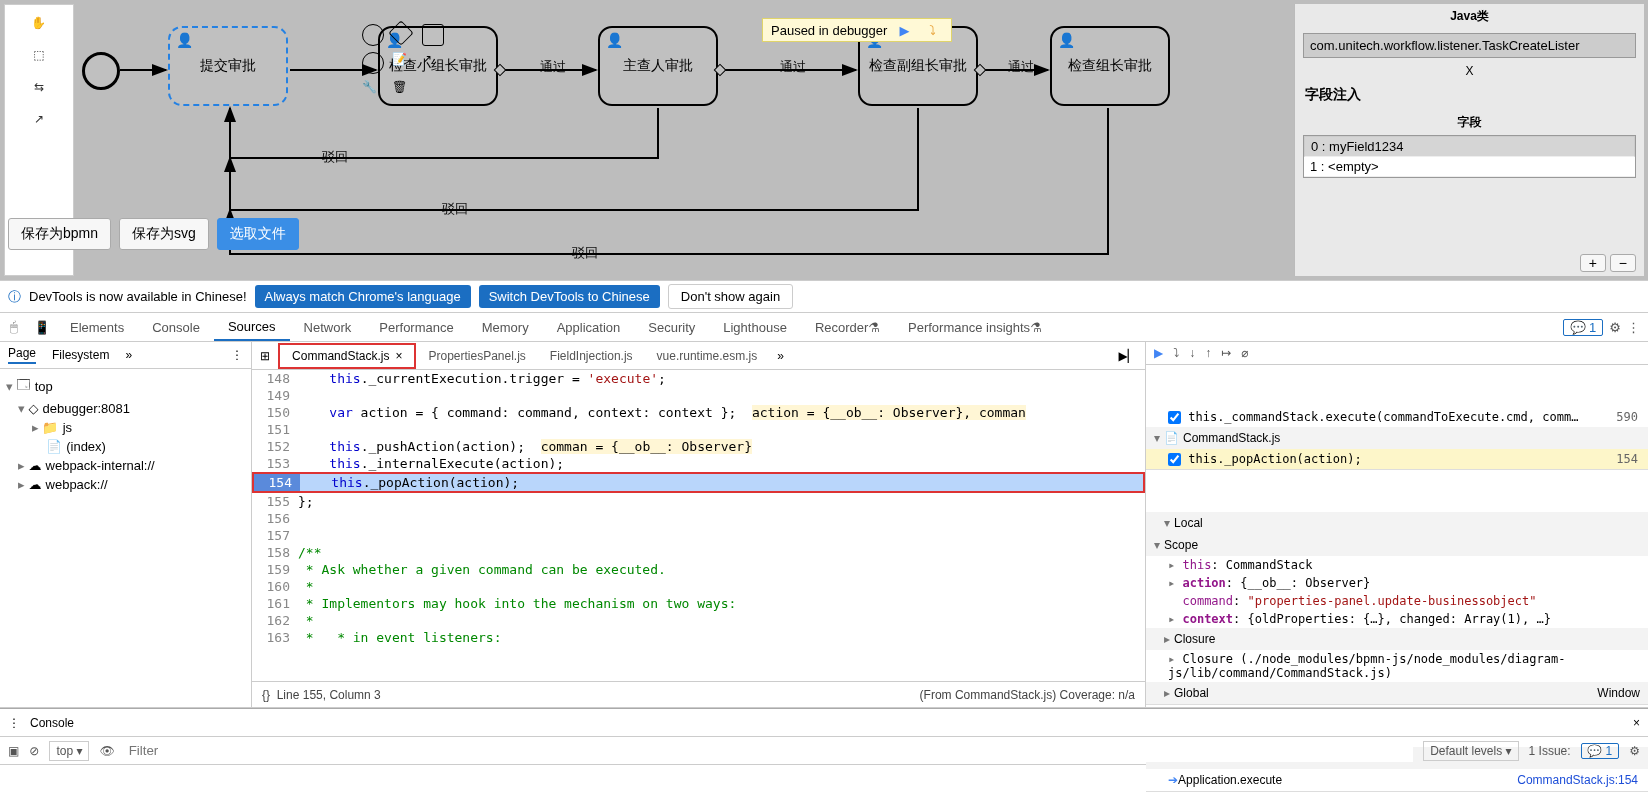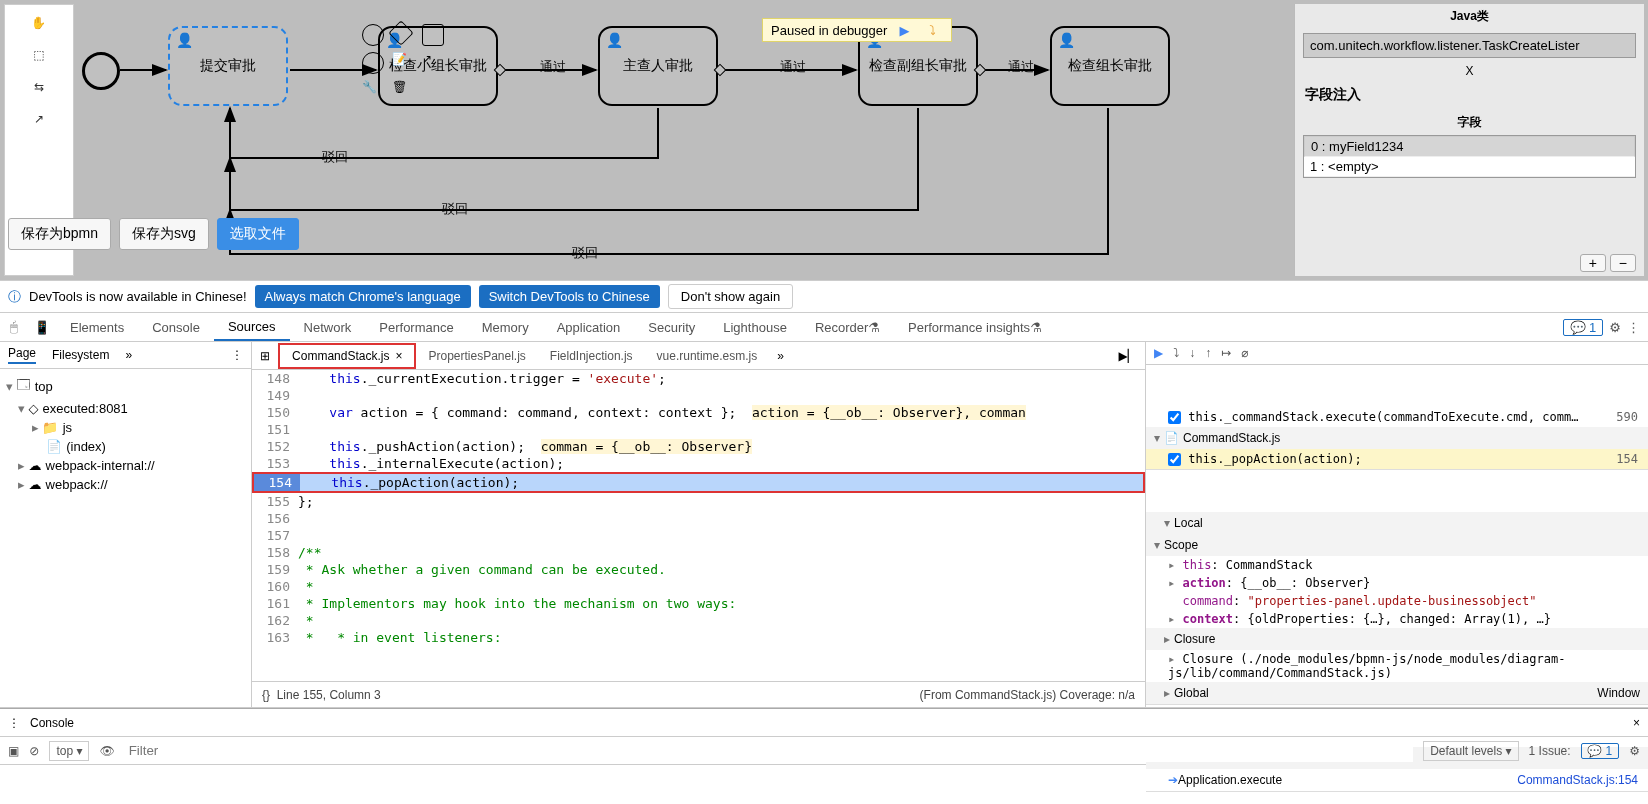--- a/index.html
+++ b/index.html
@@ -240,21 +240,21 @@
 
   <div class="src-left">
     <div class="src-left-tabs">
       <span class="active">Page</span>
       <span>Filesystem</span>
       <span>»</span>
       <span style="margin-left:auto">⋮</span>
     </div>
     <div class="tree">
       <div class="tri open">🗔 <span>top</span></div>
-      <div class="tri open" style="padding-left:18px">◇ <span>executed:8081</span></div>
+      <div class="tri open" style="padding-left:18px">◇ <span>debugger:8081</span></div>
       <div class="tri" style="padding-left:32px">📁 <span>js</span></div>
       <div style="padding-left:46px">📄 <span>(index)</span></div>
       <div class="tri" style="padding-left:18px">☁ <span>webpack-internal://</span></div>
       <div class="tri" style="padding-left:18px">☁ <span>webpack://</span></div>
     </div>
   </div>
 
   <div class="src-mid">
     <div class="file-tabs">
       <span style="padding:0 8px">⊞</span>

